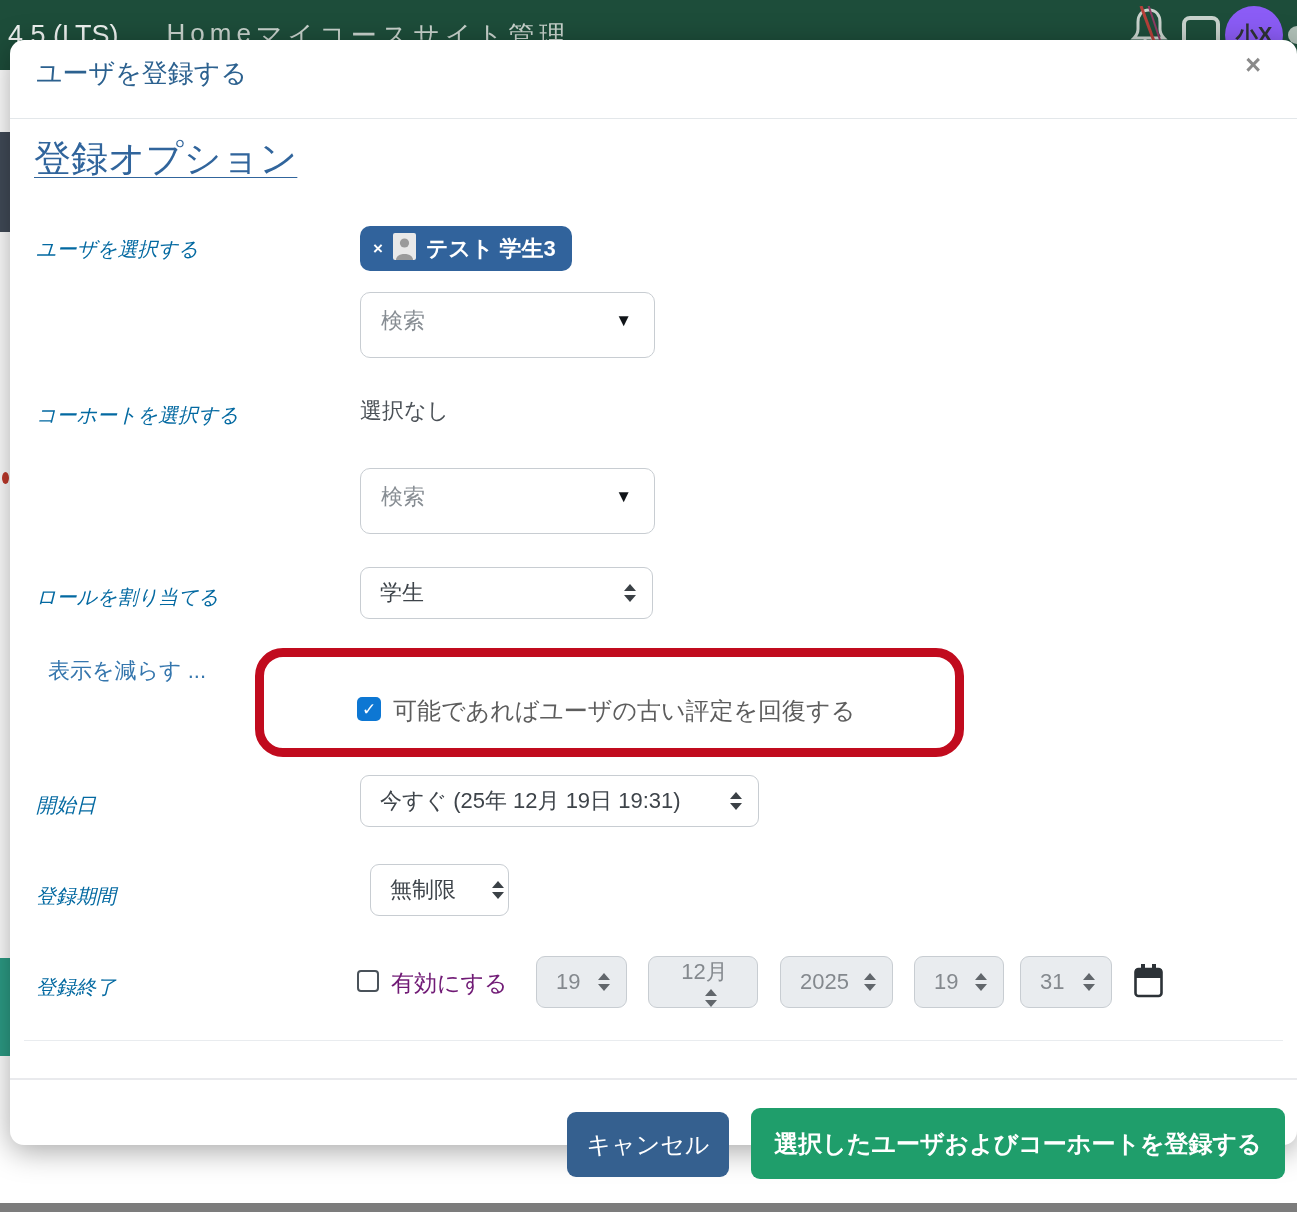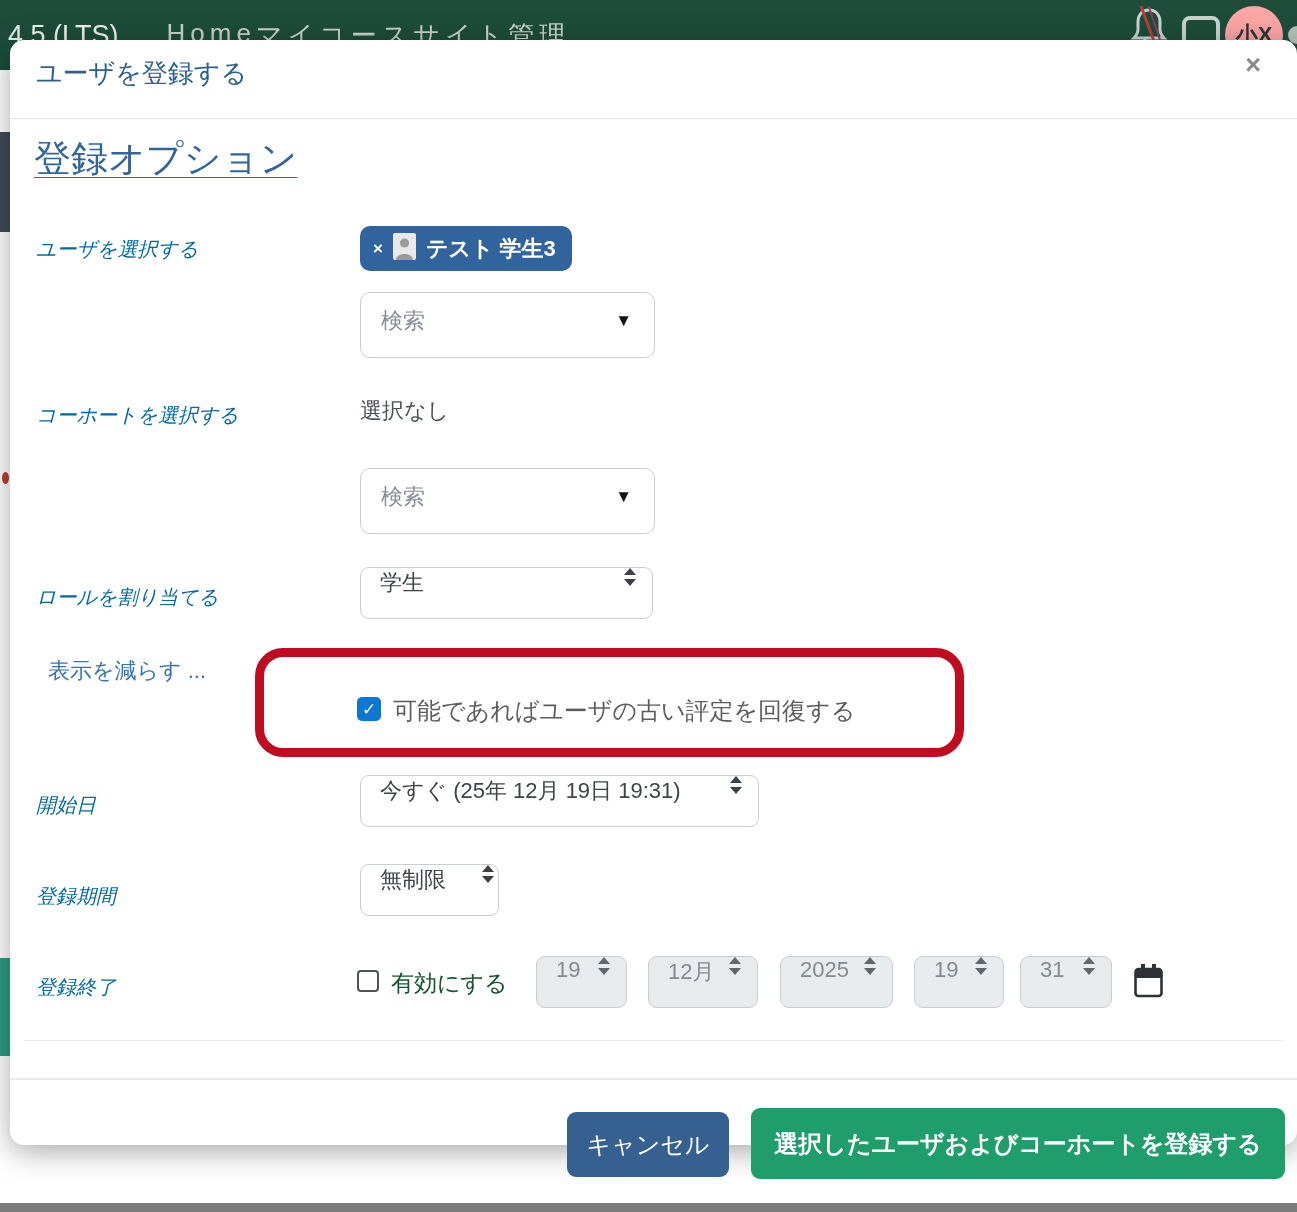--- a/index.html
+++ b/index.html
@@ -11,21 +11,21 @@
   .navbar { position:absolute; left:0; top:0; width:1297px; height:70px;
             background:var(--navbar,#1d4d3a); display:flex; align-items:center; }
   .navbar .brand { margin-left:8px; font-size:27px; color:#eef2f0; white-space:nowrap; }
   .navbar nav { display:flex; margin-left:48px; }
   .navbar nav .nav-item { font-size:26px; color:#c9d3cd; letter-spacing:5px; white-space:nowrap; cursor:pointer; }
   .nav-icons { position:absolute; right:0; top:0; height:70px; }
   .icon-bell { position:absolute; left:-170px; top:6px; }
   .icon-chat { position:absolute; left:-115px; top:16px; width:38px; height:34px;
                border:4px solid #c9d3cd; border-radius:8px; }
   .nav-avatar { position:absolute; left:-72px; top:6px; width:58px; height:58px; border-radius:50%;
-                background:#fca5a5; color:#2e3335; font-weight:bold; font-size:22px;
+                background:#8b5cf6; color:#2e3335; font-weight:bold; font-size:22px;
                 display:flex; align-items:center; justify-content:center; }
   .nav-edge-frag { position:absolute; left:-9px; top:26px; width:18px; height:18px;
                    border-radius:50%; background:#c9d3cd; opacity:.85; }
 
   
   .backdrop-bottom { position:absolute; left:0; top:1203px; width:1297px; height:9px; background:#7c7c7c; }
   .frag { position:absolute; }
   .frag-dark { left:0; top:132px; width:10px; height:100px; background:#414b58; }
   .frag-red  { left:2px; top:472px; width:7px; height:12px; border-radius:50%; background:#c0392b; }
   .frag-teal { left:0; top:958px; width:10px; height:98px; background:#2c9c85; }
@@ -58,30 +58,30 @@
                border:1px solid #c8cdd2; border-radius:10px; display:flex; align-items:center;
                justify-content:space-between; padding:0 22px 8px 20px; cursor:pointer; }
   .searchbox .ph { font-size:22px; color:#878d93; }
   .searchbox .caret { font-size:17px; color:#101418; }
   .sb1 { top:252px; } .sb2 { top:428px; }
 
   .plain-value { position:absolute; left:350px; top:356px; font-size:22px; color:#4b5157; }
 
   
   .sel { position:absolute; background:#fff; border:1px solid #c8cdd2; border-radius:9px;
-         height:52px; display:flex; justify-content:space-between;
+         height:52px; display:flex; align-items:center; justify-content:space-between;
          padding:0 16px 0 19px; cursor:pointer; }
   .sel .sel-text { font-size:22px; color:#3e444a; white-space:nowrap; }
   .sel-role { left:350px; top:527px; width:293px; }
   .sel-start { left:350px; top:735px; width:399px; }
-  .sel-dur { left:350px; top:824px; width:139px;gap:24px; }
+  .sel-dur { left:360px; top:824px; width:139px;gap:24px; }
   .sel.disabled { background:#e9ecef; }
   .sel.disabled .sel-text { color:#84898e; }
   .sel-day { left:526px; top:916px; width:91px; }
-  .sel-month { left:638px; top:916px; width:110px; }
+  .sel-month { left:638px; top:916px; width:110px;flex-direction:column; }
   .sel-year { left:770px; top:916px; width:113px; }
   .sel-hour { left:904px; top:916px; width:90px; }
   .sel-min { left:1010px; top:916px; width:92px; }
 
   .updown { display:inline-flex; flex-direction:column; gap:4px; margin-left:12px; }
   .updown i { display:block; width:0; height:0; border-left:6px solid transparent; border-right:6px solid transparent; }
   .updown .up { border-bottom:7px solid #3b4146; }
   .updown .down { border-top:7px solid #3b4146; }
   .sel.disabled .updown .up { border-bottom-color:#61666b; }
   .sel.disabled .updown .down { border-top-color:#61666b; }
@@ -92,21 +92,21 @@
   .annotation { position:absolute; left:245px; top:608px; width:709px; height:109px;
                 border:9px solid var(--annotation,#c10b1e); border-radius:28px; pointer-events:none; }
 
   
   .chk-checked { position:absolute; left:347px; top:657px; width:24px; height:24px; border-radius:5px;
                  background:var(--checkbox,#0d77d3); color:#fff; font-size:17px; font-weight:bold;
                  display:flex; align-items:center; justify-content:center; cursor:pointer; }
   .recover-label { position:absolute; left:383px; top:655px; font-size:24px; color:#5d5d5d; cursor:pointer; }
   .chk-unchecked { position:absolute; left:347px; top:930px; width:22px; height:22px; border-radius:4px;
                    background:#fff; border:2px solid #4a525a; cursor:pointer; }
-  .enable-label { position:absolute; left:381px; top:928px; font-size:23px; color:#14532d; cursor:pointer; }
+  .enable-label { position:absolute; left:381px; top:928px; font-size:23px; color:#701a75; cursor:pointer; }
 
   .cal-icon { position:absolute; left:1124px; top:924px; cursor:pointer; }
 
   .body-line { position:absolute; left:14px; top:1000px; width:1259px; height:1px; background:#e9ecef; }
   .footer-line { position:absolute; left:0; top:1038px; width:100%; height:2px; background:#e9eaed; }
 
   .btn { position:absolute; border:none; border-radius:9px; color:#fff; font-size:24px;
          font-family:"Liberation Sans","DejaVu Sans",sans-serif; cursor:pointer;
          display:flex; align-items:center; justify-content:center; white-space:nowrap; }
   .btn-cancel { left:557px; top:1072px; width:162px; height:65px; background:var(--cancel,#35608f); }

